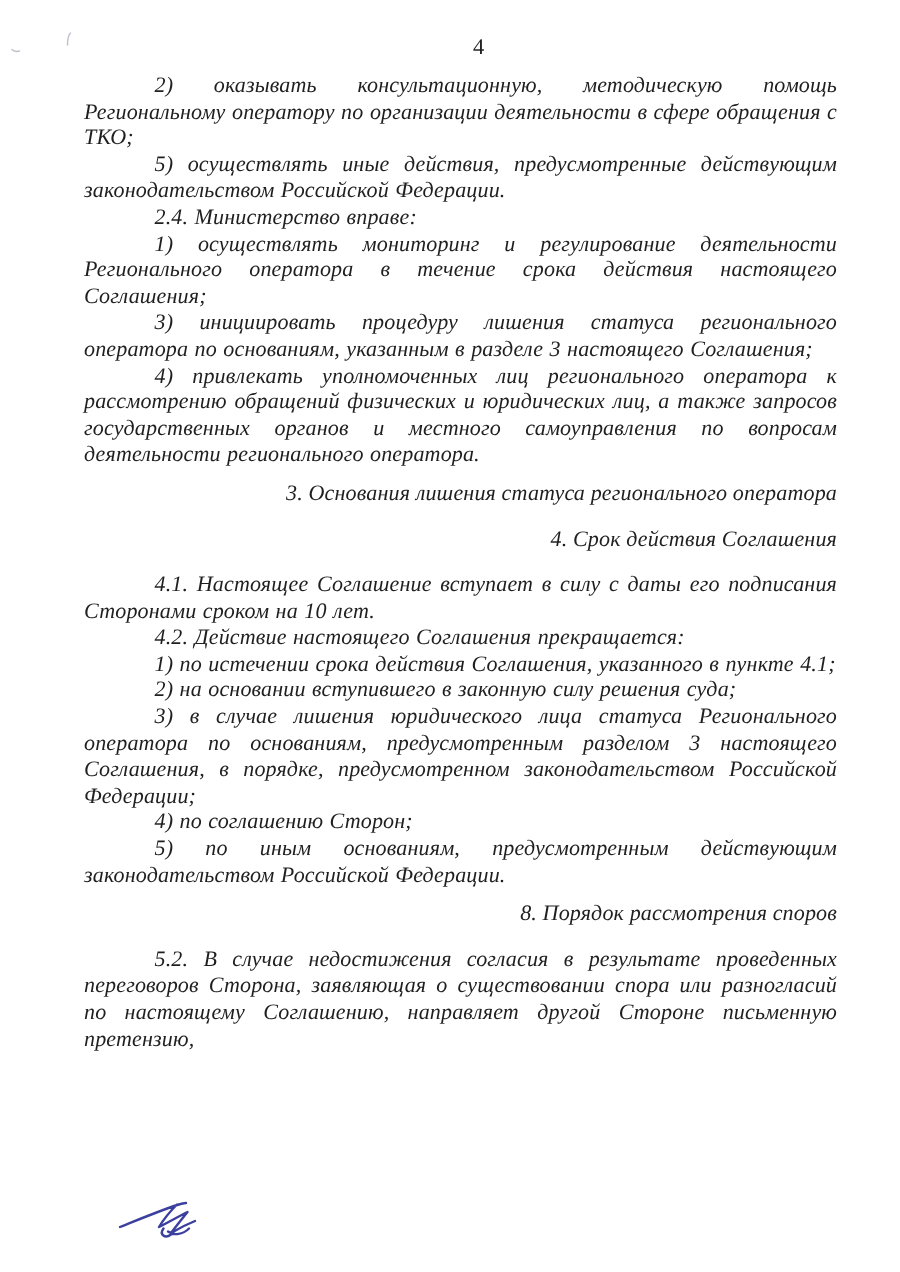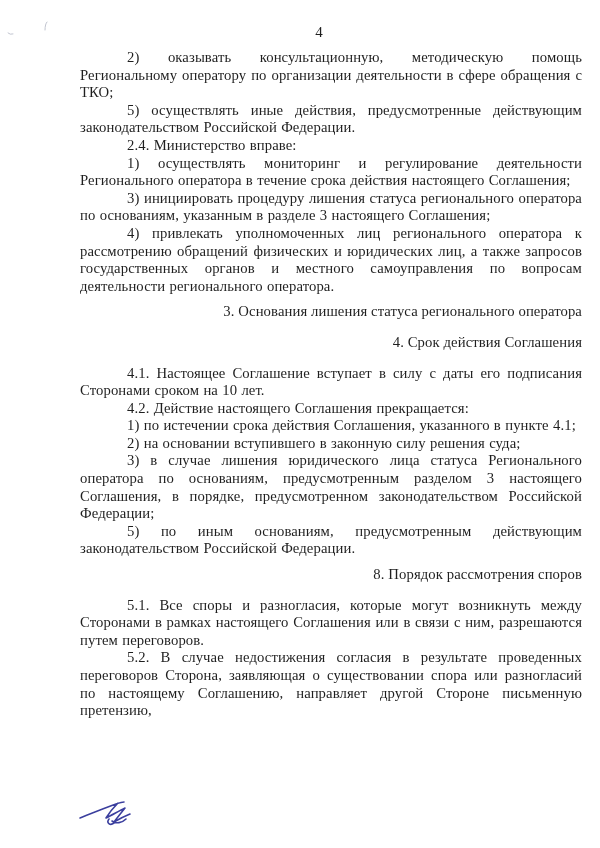--- a/index.html
+++ b/index.html
@@ -18,22 +18,23 @@
     top: 24px;
     left: 70px;
     width: 498px;
     text-align: center;
     font-size: 15px;
     line-height: 17px;
   }
   .text-area {
     position: absolute;
     top: 49px;
-    left: 80px;
+    left: 56px;
     width: 502px;
+    font-style: italic;
   }
   .para {
     margin: 0;
     font-size: 14.7px;
     line-height: 17.6px;
     text-align: justify;
     text-indent: 47px;
     letter-spacing: 0.1px;
     word-spacing: 0.5px;
   }
@@ -80,25 +81,25 @@
     <p class="heading">3.  Основания лишения статуса регионального оператора</p>
 
 
     <p class="heading">4.  Срок действия Соглашения</p>
 
     <p class="para">4.1. Настоящее Соглашение вступает в силу с даты его подписания Сторонами сроком на 10 лет.</p>
     <p class="para">4.2. Действие настоящего Соглашения прекращается:</p>
     <p class="para">1) по истечении срока действия Соглашения, указанного в пункте 4.1;</p>
     <p class="para">2) на основании вступившего в законную силу решения суда;</p>
     <p class="para">3) в случае лишения юридического лица статуса Регионального оператора по основаниям, предусмотренным разделом 3 настоящего Соглашения, в порядке, предусмотренном законодательством Российской Федерации;</p>
+    <p class="para">4) по соглашению Сторон;</p>
     <p class="para">5) по иным основаниям, предусмотренным действующим законодательством Российской Федерации.</p>
 
     <p class="heading">8.  Порядок рассмотрения споров</p>
 
-    <p class="para">5.1. Все споры и разногласия, которые могут возникнуть между Сторонами в рамках настоящего Соглашения или в связи с ним, разрешаются путем переговоров.</p>
     <p class="para">5.2. В случае недостижения согласия в результате проведенных переговоров Сторона, заявляющая о существовании спора или разногласий по настоящему Соглашению, направляет другой Стороне письменную претензию,</p>
   </div>
 
   <svg class="signature" width="72" height="42" viewBox="0 0 72 42" aria-hidden="true">
     <path d="M4,25 C14,21 26,16 40,11 C43,10 46,9 48,9
              M42,10 C38,14 33,20 30,25 C36,22 43,18 49,15
              C45,20 41,25 38,29 C43,26 49,23 54,21
              M36,28 C40,31 46,30 50,26
              M33,26 c-3,4 1,7 5,4" fill="none" stroke-width="1.6" stroke-linecap="round" stroke-linejoin="round" stroke="#3b3f9e"></path>
   </svg>

